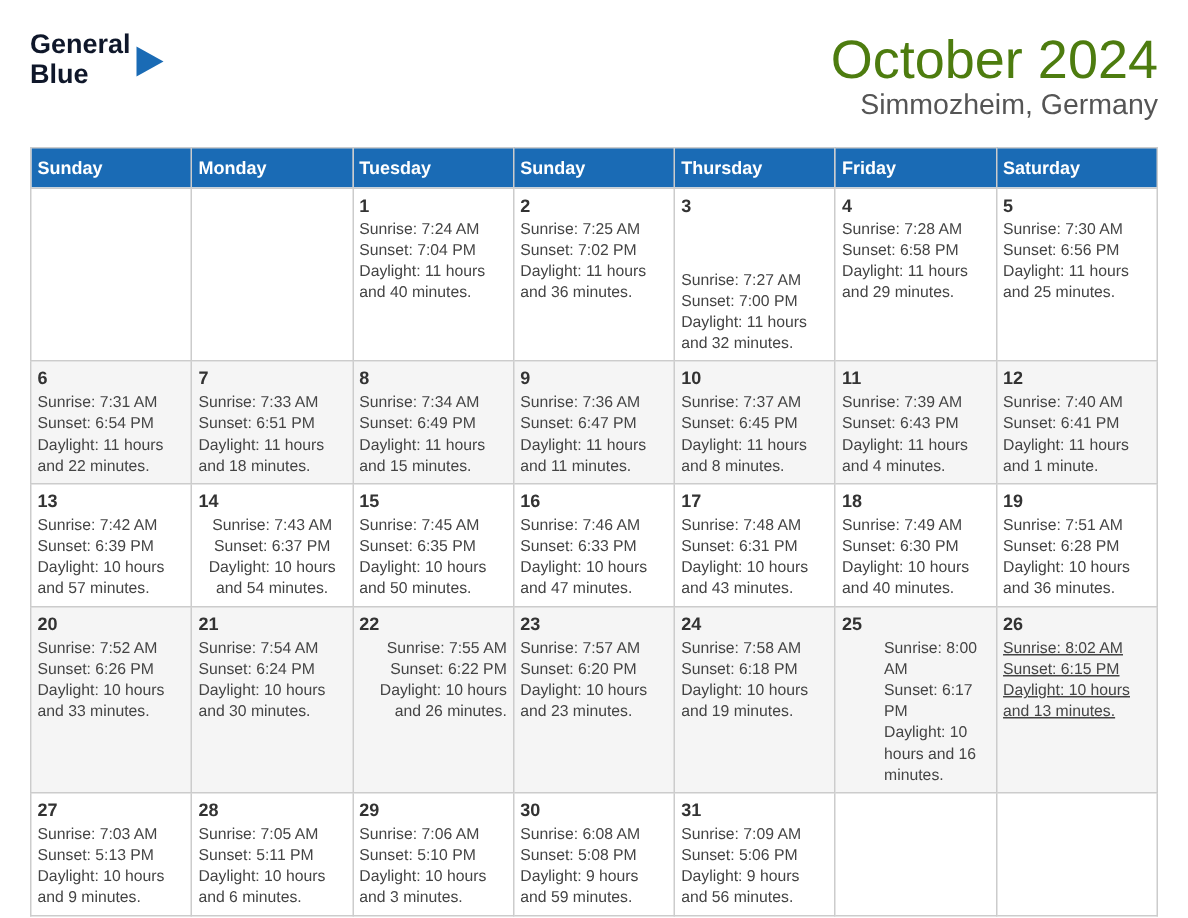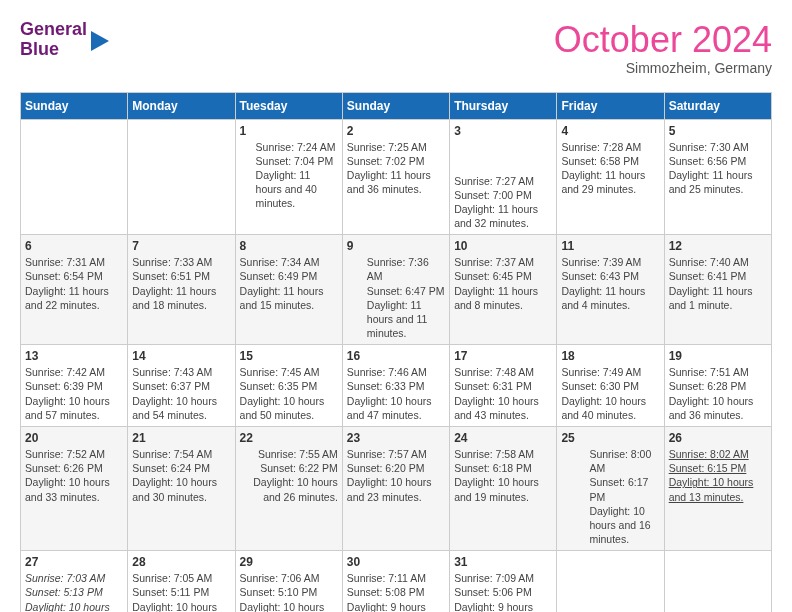--- a/index.html
+++ b/index.html
@@ -20,42 +20,42 @@
       display: flex;
       align-items: center;
     }
     .logo-text {
       font-size: 18px;
       font-weight: bold;
       color: #333;
       line-height: 1.1;
     }
     .logo-text span {
-      color: #701a75;
+      color: #0f172a;
     }
     .logo-arrow {
       width: 0;
       height: 0;
       border-left: 18px solid #1a6bb5;
       border-top: 10px solid transparent;
       border-bottom: 10px solid transparent;
       margin-left: 4px;
       margin-top: 2px;
     }
     .title-block {
       text-align: right;
     }
     .title-block h1 {
       font-size: 36px;
       font-weight: normal;
-      color: #ec4899;
+      color: #4d7c0f;
       line-height: 1.1;
     }
     .title-block h2 {
-      font-size: 14px;
+      font-size: 19px;
       font-weight: normal;
       color: #555;
     }
     .calendar {
       width: 100%;
       border-collapse: collapse;
       font-size: 11px;
       padding-left: 48px;
     }
     .calendar th {
@@ -124,21 +124,21 @@
         <th>Friday</th>
         <th>Saturday</th>
       </tr>
   </thead>
   <tbody id="calendar-body">
   <tr>
         <td class="empty-cell"></td>
         <td class="empty-cell"></td>
         <td>
           <span class="day-num">1</span>
-          <div class="day-info" style="white-space: pre-line; margin-left: 16px;">Sunrise: 7:24 AM
+          <div class="day-info" style="white-space: pre-line;">Sunrise: 7:24 AM
 Sunset: 7:04 PM
 Daylight: 11 hours and 40 minutes.</div>
         </td>
         <td>
           <span class="day-num">2</span>
           <div class="day-info" style="white-space: pre-line;">Sunrise: 7:25 AM
 Sunset: 7:02 PM
 Daylight: 11 hours and 36 minutes.</div>
         </td>
         <td>
@@ -174,21 +174,21 @@
 Daylight: 11 hours and 18 minutes.</div>
         </td>
         <td>
           <span class="day-num">8</span>
           <div class="day-info" style="white-space: pre-line;">Sunrise: 7:34 AM
 Sunset: 6:49 PM
 Daylight: 11 hours and 15 minutes.</div>
         </td>
         <td>
           <span class="day-num">9</span>
-          <div class="day-info" style="white-space: pre-line; margin-left: 20px;">Sunrise: 7:36 AM
+          <div class="day-info" style="white-space: pre-line;">Sunrise: 7:36 AM
 Sunset: 6:47 PM
 Daylight: 11 hours and 11 minutes.</div>
         </td>
         <td>
           <span class="day-num">10</span>
           <div class="day-info" style="white-space: pre-line;">Sunrise: 7:37 AM
 Sunset: 6:45 PM
 Daylight: 11 hours and 8 minutes.</div>
         </td>
         <td>
@@ -206,21 +206,21 @@
       </tr>
       <tr>
         <td>
           <span class="day-num">13</span>
           <div class="day-info" style="white-space: pre-line;">Sunrise: 7:42 AM
 Sunset: 6:39 PM
 Daylight: 10 hours and 57 minutes.</div>
         </td>
         <td>
           <span class="day-num">14</span>
-          <div class="day-info" style="white-space: pre-line;">Sunrise: 7:43 AM
+          <div class="day-info" style="white-space: pre-line; text-align: center;">Sunrise: 7:43 AM
 Sunset: 6:37 PM
 Daylight: 10 hours and 54 minutes.</div>
         </td>
         <td>
           <span class="day-num">15</span>
           <div class="day-info" style="white-space: pre-line;">Sunrise: 7:45 AM
 Sunset: 6:35 PM
 Daylight: 10 hours and 50 minutes.</div>
         </td>
         <td>
@@ -288,39 +288,39 @@
         <td>
           <span class="day-num">26</span>
           <div class="day-info" style="white-space: pre-line; text-decoration: underline;">Sunrise: 8:02 AM
 Sunset: 6:15 PM
 Daylight: 10 hours and 13 minutes.</div>
         </td>
       </tr>
       <tr>
         <td>
           <span class="day-num">27</span>
-          <div class="day-info" style="white-space: pre-line; font-style: italic;">Sunrise: 7:03 AM
+          <div class="day-info" style="white-space: pre-line;">Sunrise: 7:03 AM
 Sunset: 5:13 PM
 Daylight: 10 hours and 9 minutes.</div>
         </td>
         <td>
           <span class="day-num">28</span>
           <div class="day-info" style="white-space: pre-line;">Sunrise: 7:05 AM
 Sunset: 5:11 PM
 Daylight: 10 hours and 6 minutes.</div>
         </td>
         <td>
           <span class="day-num">29</span>
           <div class="day-info" style="white-space: pre-line;">Sunrise: 7:06 AM
 Sunset: 5:10 PM
 Daylight: 10 hours and 3 minutes.</div>
         </td>
         <td>
           <span class="day-num">30</span>
-          <div class="day-info" style="white-space: pre-line;">Sunrise: 7:11 AM
+          <div class="day-info" style="white-space: pre-line;">Sunrise: 6:08 AM
 Sunset: 5:08 PM
 Daylight: 9 hours and 59 minutes.</div>
         </td>
         <td>
           <span class="day-num">31</span>
           <div class="day-info" style="white-space: pre-line;">Sunrise: 7:09 AM
 Sunset: 5:06 PM
 Daylight: 9 hours and 56 minutes.</div>
         </td>
         <td class="empty-cell"></td>

